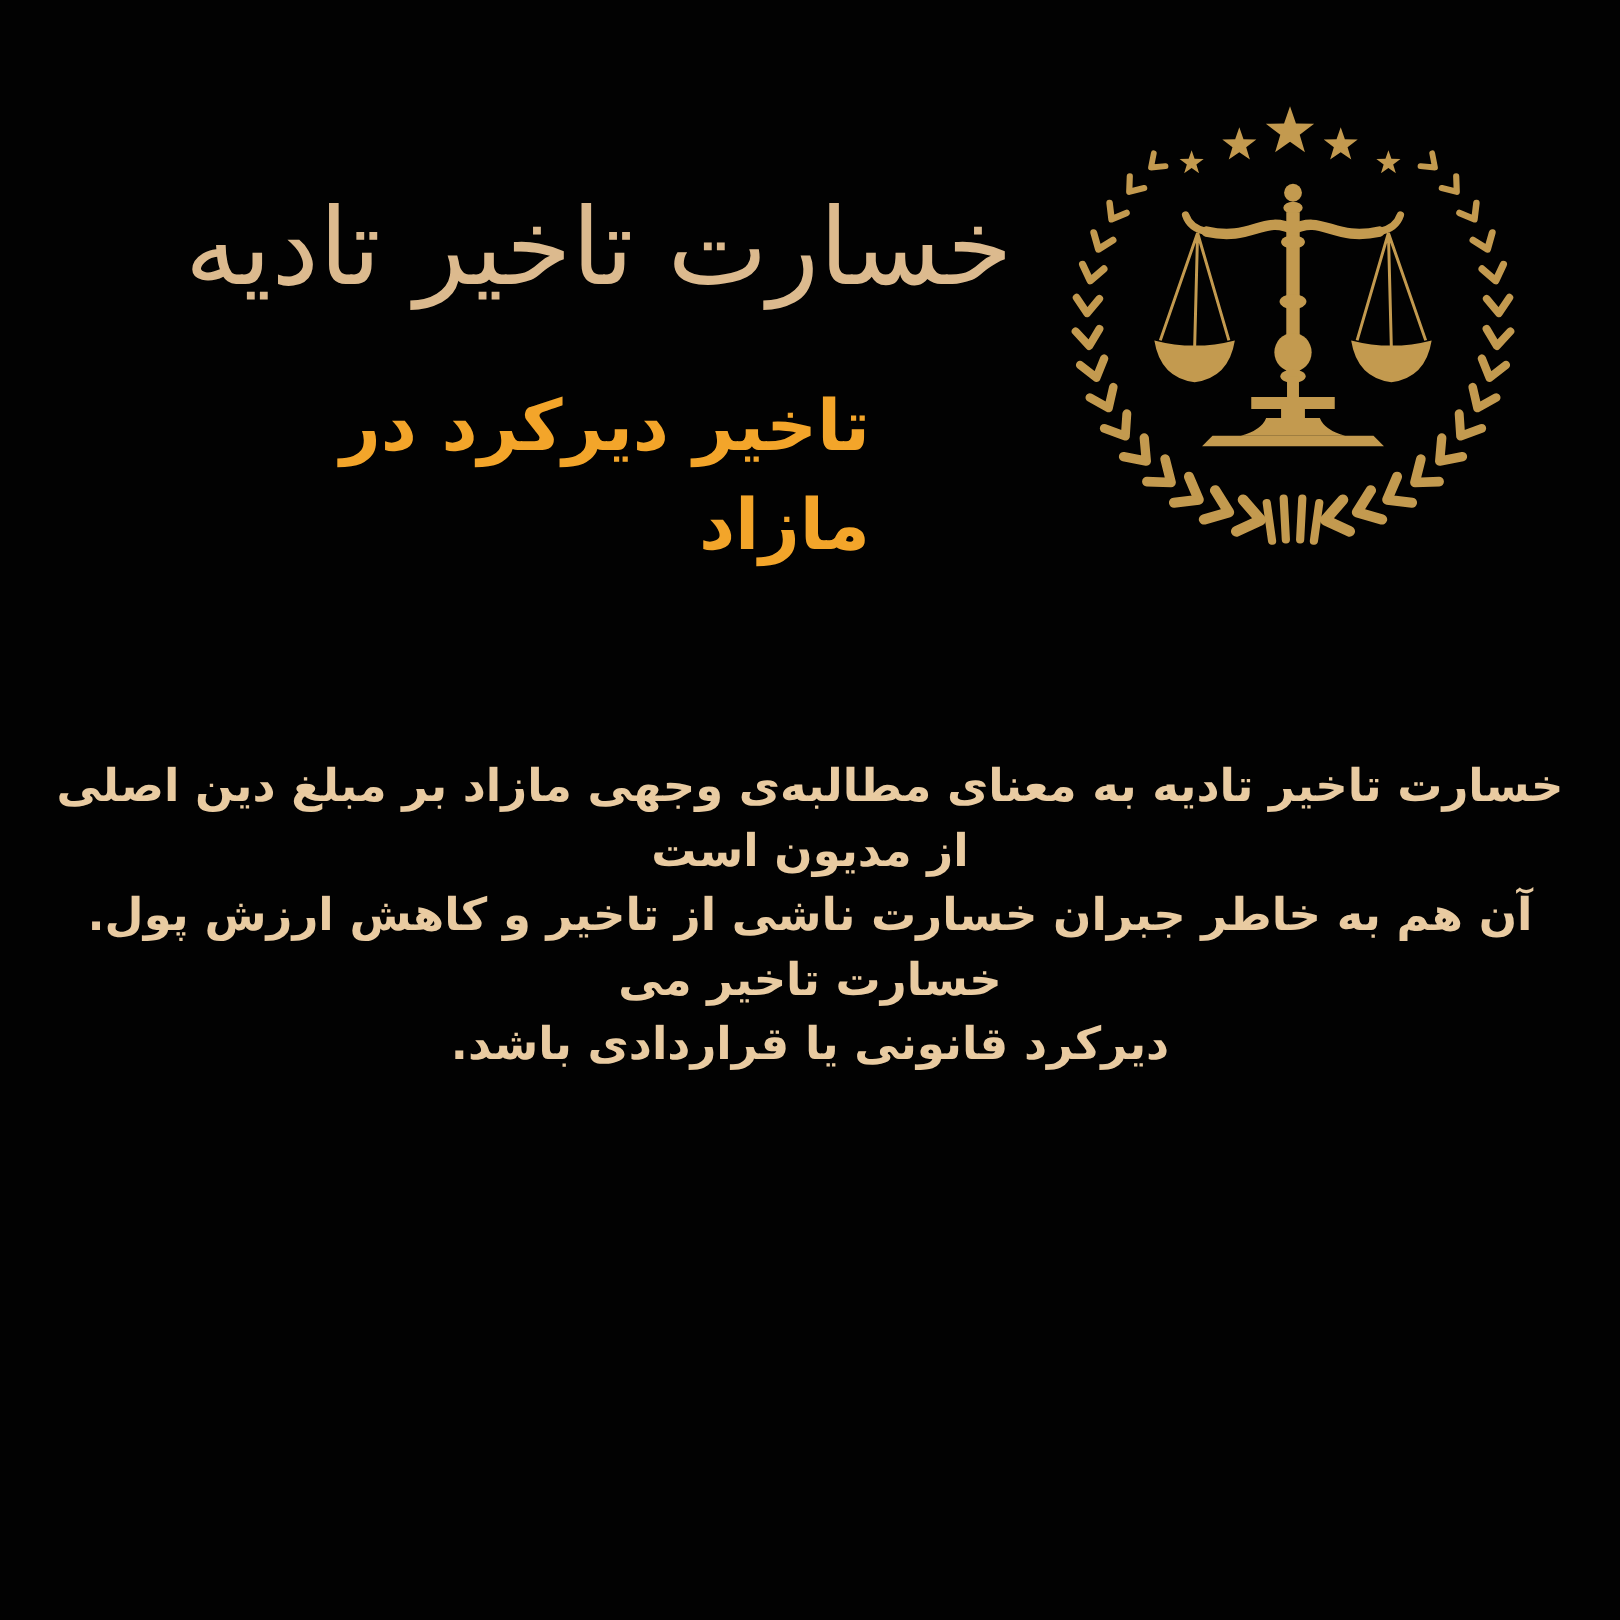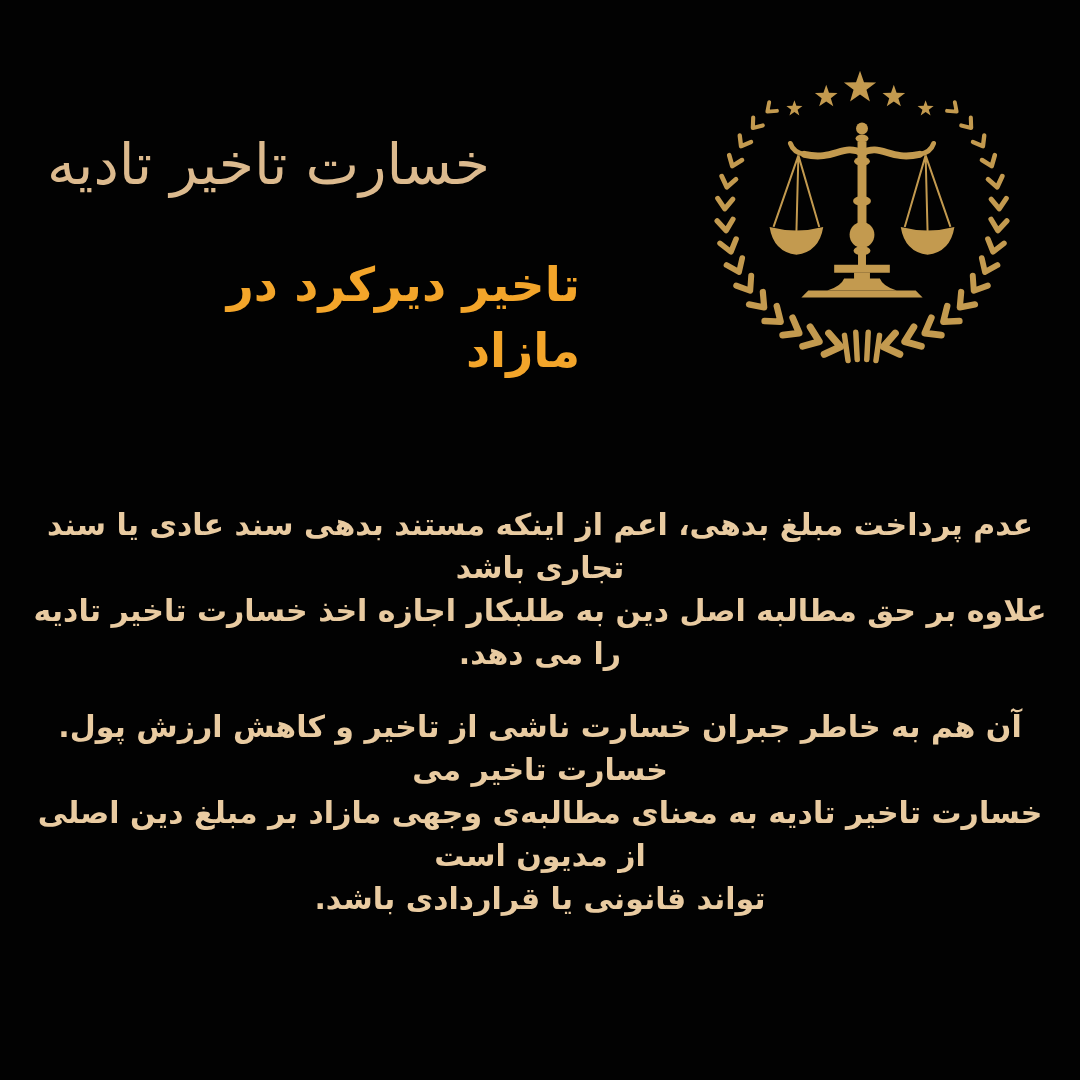--- a/index.html
+++ b/index.html
@@ -5,27 +5,27 @@
   html,body{margin:0;padding:0;background:#020202;}
   .poster{
     position:relative;
     width:1080px;height:1080px;
     background:var(--bg,#020202);
     overflow:hidden;
     font-family:"DejaVu Sans",sans-serif;
   }
   .title{
     position:absolute;
-    top:112px;left:47px;width:640px;
+    top:112px;left:35px;width:640px;
     margin:0;
-    font-size:57px;
+    font-size:71px;
     font-weight:normal;
     line-height:105px;
     color:var(--title,#dcba8e);
-    text-align:left;
+    text-align:right;
     direction:rtl;
     font-family:"DejaVu Serif","DejaVu Sans",serif;
   }
   .subtitle{
     position:absolute;
     top:252px;left:120px;width:460px;
     font-size:47px;
     font-weight:bold;
     line-height:66px;
     color:var(--subtitle,#f3a52a);
@@ -139,23 +139,19 @@
         <rect x="151.2" y="282" width="5.5" height="31" rx="2.7" transform="rotate(-8 170 297)"></rect>
         <rect x="161.7" y="281" width="5.5" height="33" rx="2.7" transform="rotate(-3 170 297)"></rect>
         <rect x="172.8" y="281" width="5.5" height="33" rx="2.7" transform="rotate(3 170 297)"></rect>
         <rect x="183.3" y="282" width="5.5" height="31" rx="2.7" transform="rotate(8 170 297)"></rect>
       </g>
     </svg>
   </div>
 
   <div class="bodytext">
     <p class="para">
-      <span class="line">عدم پرداخت مبلغ بدهی، اعم از اینکه مستند بدهی سند عادی یا سند تجاری باشد</span>
-      <span class="line">علاوه بر حق مطالبه اصل دین به طلبکار اجازه اخذ خسارت تاخیر تادیه را می دهد.</span>
-    </p>
-    <p class="para">
+      <span class="line">خسارت تاخیر تادیه به معنای مطالبه‌ی وجهی مازاد بر مبلغ دین اصلی از مدیون است</span>
       <span class="line">آن هم به خاطر جبران خسارت ناشی از تاخیر و کاهش ارزش پول. خسارت تاخیر می</span>
-      <span class="line">خسارت تاخیر تادیه به معنای مطالبه‌ی وجهی مازاد بر مبلغ دین اصلی از مدیون است</span>
-      <span class="line">تواند قانونی یا قراردادی باشد.</span>
+      <span class="line">دیرکرد قانونی یا قراردادی باشد.</span>
     </p>
   </div>
 
 </div>
 
 </body></html>

